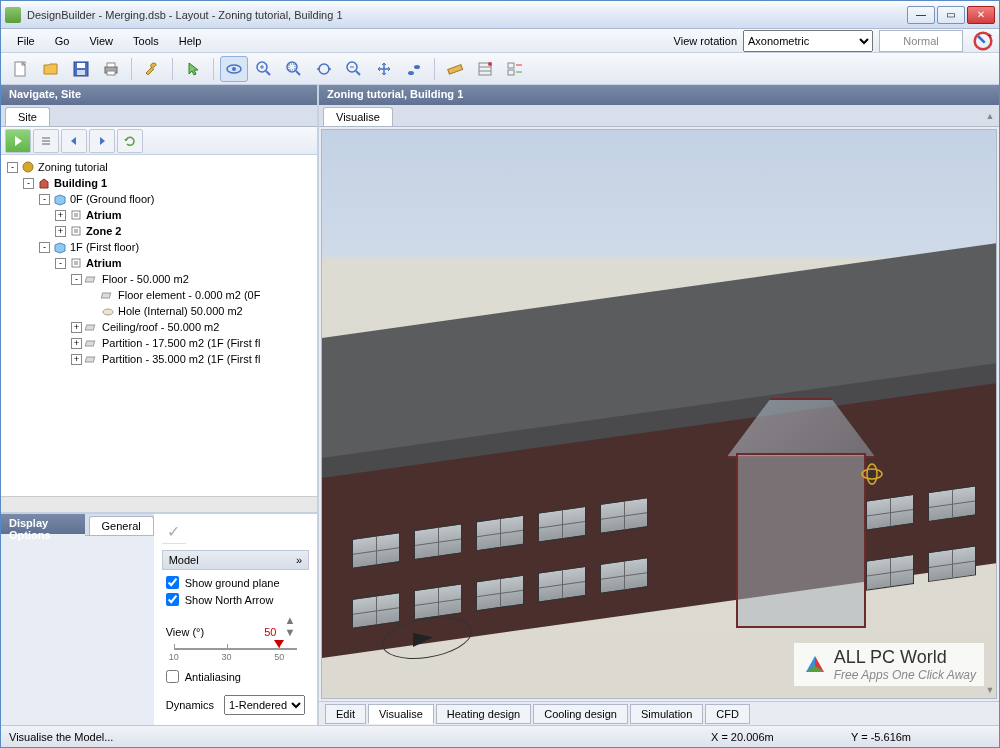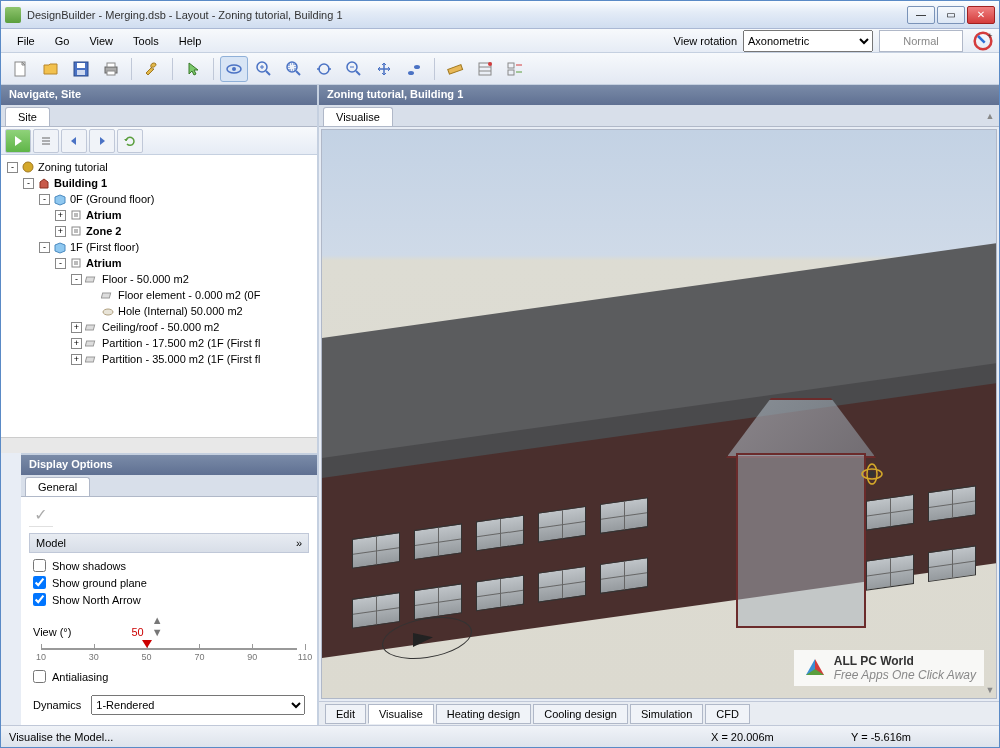--- a/index.html
+++ b/index.html
@@ -37,21 +37,21 @@
 
 .tree { flex: 1; overflow: auto; background: #fff; padding: 4px 2px; }
 .tree-row { display: flex; align-items: center; height: 16px; white-space: nowrap; cursor: pointer; }
 .tree-row .exp { width: 11px; height: 11px; border: 1px solid #888; font-size: 9px; line-height: 9px; text-align: center; margin-right: 3px; background: #fff; }
 .tree-row .noexp { width: 11px; margin-right: 3px; }
 .tree-row .ticon { width: 14px; height: 14px; margin-right: 3px; display: inline-flex; align-items: center; justify-content: center; }
 .tree-row .tlabel.bold { font-weight: bold; }
 .ind { display: inline-block; }
 .hscroll { height: 16px; background: #e8e8e8; border-top: 1px solid #ccc; }
 
-.display-opts { border-top: 2px solid #c5d0e0; display: flex; flex-direction: column; margin-left: 20px; }
+.display-opts { border-top: 2px solid #c5d0e0; display: flex; flex-direction: row; }
 .opt-body { background: #fff; padding: 6px 8px; flex: 1; }
 .opt-check { width: 24px; height: 24px; display: flex; align-items: center; justify-content: center; color: #aaa; font-size: 16px; border-bottom: 1px solid #e0e0e0; margin-bottom: 6px; cursor: pointer; }
 .detail-hdr { background: linear-gradient(#e8ecf2, #d8dee8); padding: 3px 6px; border: 1px solid #c0c8d8; display: flex; justify-content: space-between; cursor: pointer; margin-bottom: 4px; }
 .optrow { display: flex; align-items: center; padding: 2px 4px; gap: 6px; }
 .optrow input[type=checkbox] { width: 13px; height: 13px; }
 .viewslider { margin: 6px 4px; }
 .viewslider .label-row { display: flex; align-items: flex-end; }
 .viewslider .val { color: #c00; margin-left: 60px; margin-right: 8px; }
 .viewslider .spin { display: flex; flex-direction: column; font-size: 7px; color: #777; cursor: pointer; }
 .slider-track { position: relative; height: 20px; margin-top: 4px; }
@@ -75,21 +75,21 @@
 .bwin::before { left: 50%; top: 0; bottom: 0; width: 1px; }
 .bwin::after { top: 50%; left: 0; right: 0; height: 1px; }
 .atrium { position: absolute; right: 120px; top: 60px; width: 150px; height: 230px; }
 .atrium-roof { position: absolute; top: 0; left: 0; width: 100%; height: 60px; background: linear-gradient(135deg, rgba(180,190,200,0.6), rgba(140,150,160,0.6)); border: 2px solid #6b2b2b; clip-path: polygon(0 100%, 30% 0, 70% 0, 100% 100%); }
 .atrium-body { position: absolute; top: 55px; left: 10px; width: 130px; height: 175px; background: rgba(170,180,190,0.5); border: 2px solid #6b2b2b; }
 .compass { position: absolute; left: 60px; bottom: 40px; width: 90px; height: 40px; border: 1px solid #333; border-radius: 50%; transform: skewY(-8deg); }
 .compass::after { content: ""; position: absolute; left: 30px; top: 12px; width: 0; height: 0; border-left: 20px solid #222; border-top: 7px solid transparent; border-bottom: 7px solid transparent; }
 .gizmo { position: absolute; right: 110px; bottom: 210px; width: 28px; height: 28px; }
 .watermark { position: absolute; right: 12px; bottom: 12px; display: flex; align-items: center; gap: 6px; background: rgba(255,255,255,0.8); padding: 4px 8px; }
 .watermark .wlogo { width: 26px; height: 26px; }
-.watermark .wtext .l1 { font-size: 12px; font-weight: bold; color: #333; }
+.watermark .wtext .l1 { font-size: 18px; font-weight: normal; color: #333; }
 .watermark .wtext .l2 { font-size: 12px; color: #888; font-style: italic; }
 .viewport-vscroll { position: absolute; right: 2px; top: 26px; bottom: 30px; width: 14px; display: flex; flex-direction: column; justify-content: space-between; align-items: center; color: #888; }
 .viewport-vscroll div { cursor: pointer; font-size: 9px; }
 
 .bottom-tabs { height: 24px; background: #e8ecf2; border-top: 1px solid #c0c8d8; display: flex; align-items: center; padding: 0 6px; gap: 2px; }
 .bottom-tabs .btab { padding: 3px 10px; border: 1px solid #b0b8c8; background: #f0f3f8; cursor: pointer; }
 .bottom-tabs .btab.active { background: #fff; border-bottom-color: #fff; }
 
 .statusbar { height: 22px; background: linear-gradient(#f0f3f8, #dde3ec); border-top: 1px solid #c0c8d8; display: flex; align-items: center; padding: 0 8px; }
 .statusbar .msg { flex: 1; }
@@ -419,24 +419,20 @@
       <div class="display-opts">
         <div class="panel-header">Display Options</div>
         <div class="tabstrip">
           <div class="tab">General</div>
         </div>
         <div class="opt-body">
           <div class="opt-check">✓</div>
           <div class="detail-hdr">
             <span>Model</span>
             <span>»</span>
-          </div>
-          <div class="optrow">
-            <input type="checkbox" style="">
-            <span>Show shadows</span>
           </div>
           <div class="optrow">
             <input type="checkbox" checked="" style="">
             <span>Show ground plane</span>
           </div>
           <div class="optrow">
             <input type="checkbox" checked="" style="">
             <span>Show North Arrow</span>
           </div>
           <div class="viewslider">

